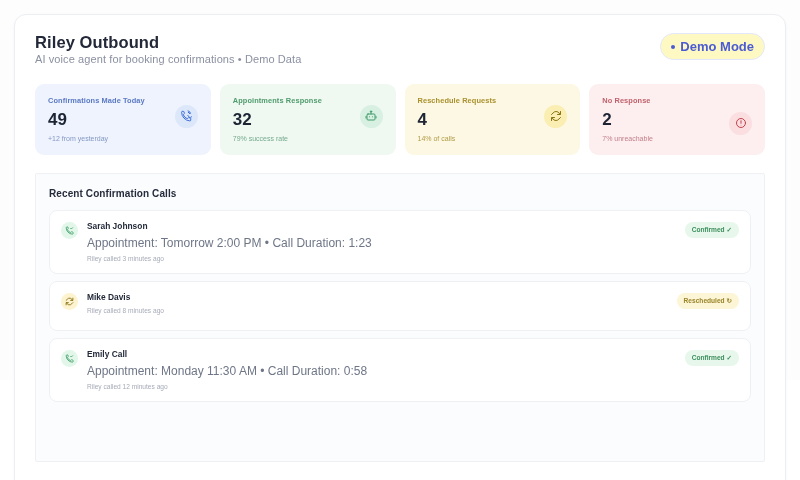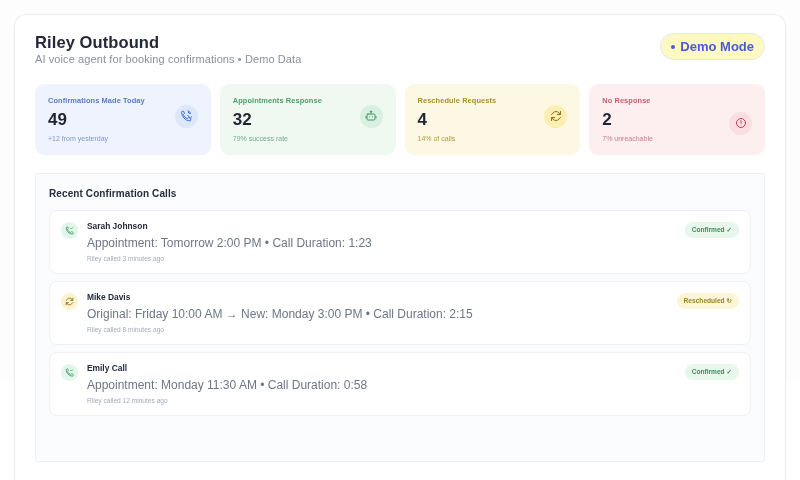--- a/index.html
+++ b/index.html
@@ -225,21 +225,20 @@
           <div class="row-icon ri-yellow">
             <svg width="9" height="9" viewBox="0 0 24 24" fill="none" stroke="#8a7318" stroke-width="2.4" stroke-linecap="round" stroke-linejoin="round">
               <path d="M21 3v6h-6"></path>
                 <path d="M3 21v-6h6"></path>
               <path d="M20 9a8 8 0 0 0-14-3L3 9"></path>
                 <path d="M4 15a8 8 0 0 0 14 3l3-3"></path>
             </svg>
           </div>
           <div class="row-body">
             <div class="row-name">Mike Davis</div>
-            <div class="row-detail">Original: Friday 10:00 AM → New: Monday 3:00 PM • Call Duration: 2:15</div>
             <div class="row-meta">Riley called 8 minutes ago</div>
           </div>
           <div class="row-badge b-yellow">Rescheduled ↻</div>
         </div>
 
         <div class="call-row">
           <div class="row-icon ri-green">
             <svg width="9" height="9" viewBox="0 0 24 24" fill="none" stroke="#3f9b68" stroke-width="2.2" stroke-linecap="round" stroke-linejoin="round">
               <path d="M6.6 2.5a1.5 1.5 0 0 1 1.5 1.3l.5 2.8a1.5 1.5 0 0 1-.4 1.3L6.6 9.6a14 14 0 0 0 7.8 7.8l1.7-1.6a1.5 1.5 0 0 1 1.3-.4l2.8.5a1.5 1.5 0 0 1 1.3 1.5V20a1.8 1.8 0 0 1-2 1.8A17.6 17.6 0 0 1 3.2 4.5a1.8 1.8 0 0 1 1.8-2z"></path>
               <path d="M15 6.2l1.8 1.8 3.4-3.4"></path>

